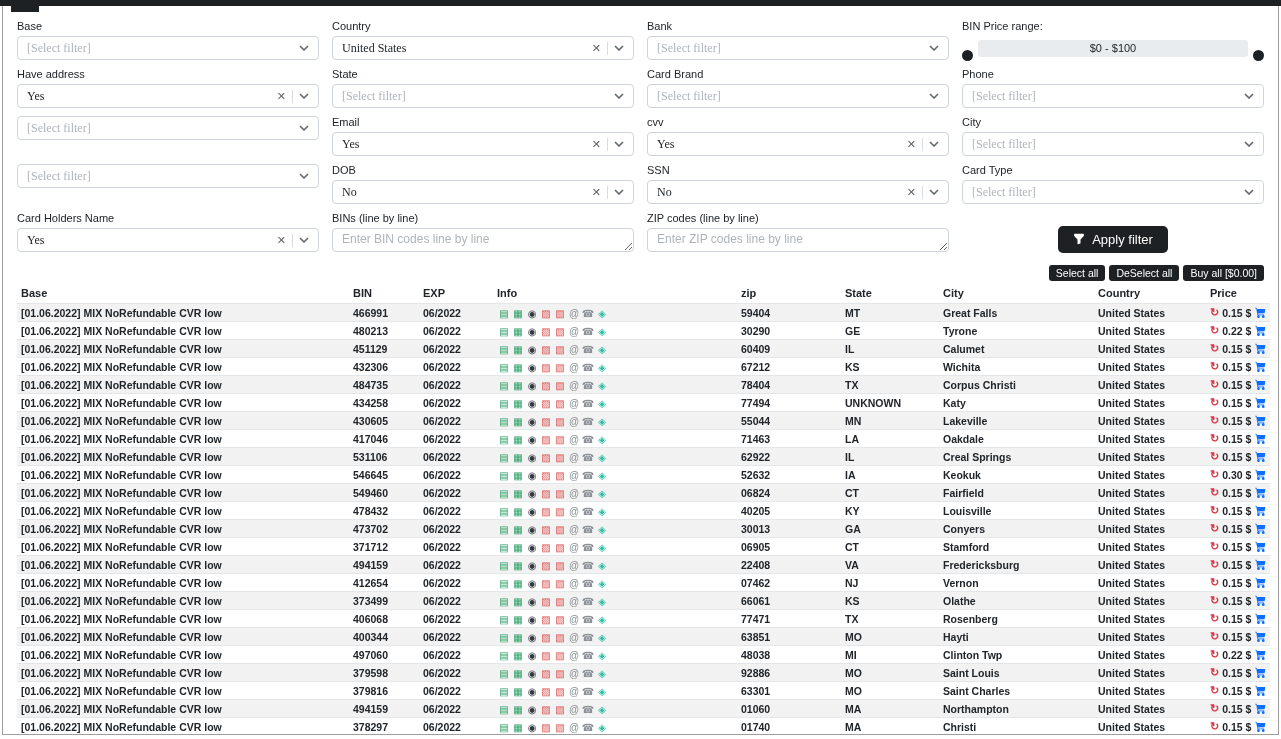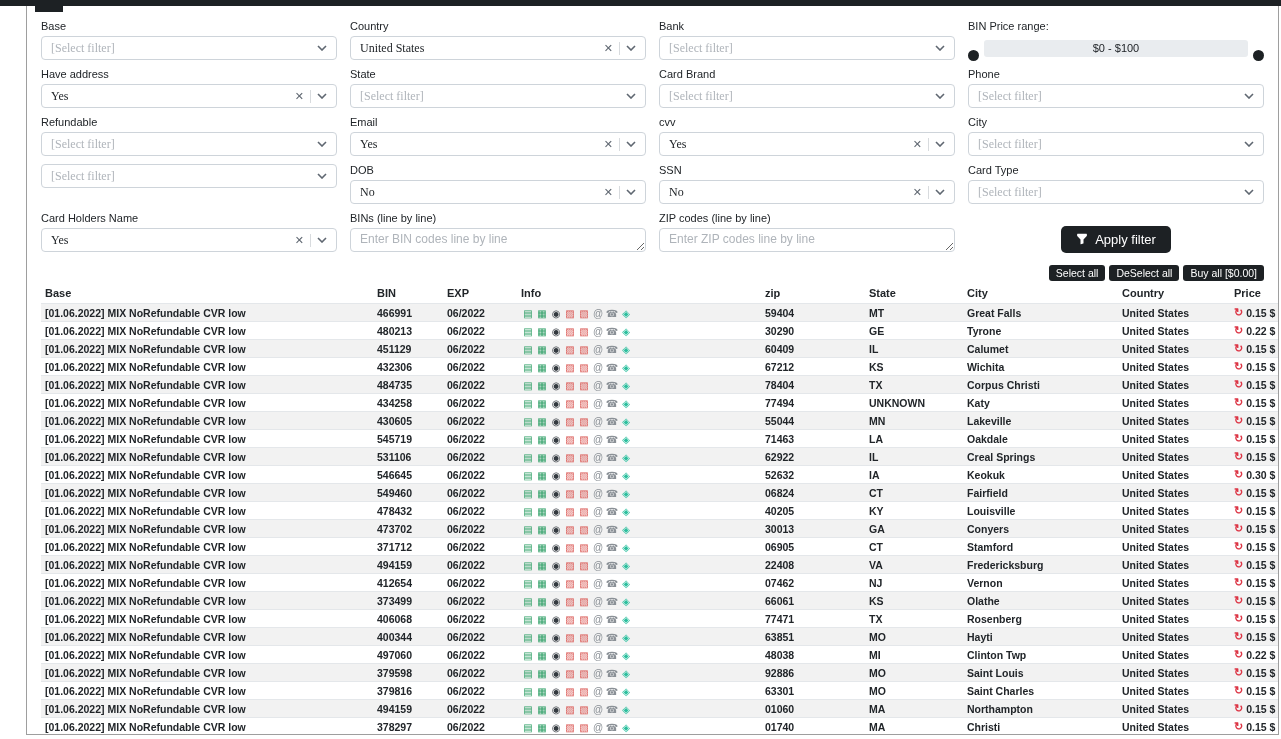--- a/index.html
+++ b/index.html
@@ -7,21 +7,21 @@
   body {
     font-family: "Liberation Sans", sans-serif;
     background: #fff;
     position: relative;
     overflow: hidden;
     color: #212529;
   }
   .topstrip { position: absolute; top: 0; left: 0; right: 0; height: 6px; background: #1d2124; z-index: 5; }
   .frame {
     position: absolute; left: 2px; right: 2px; top: 6px; bottom: 4px;
-    border: 1px solid #9e9e9e; border-top: none; background: #fff; overflow: hidden; margin-left: 24px;
+    border: 1px solid #9e9e9e; border-top: none; background: #fff; overflow: hidden;
   }
   .nav-tab { width: 28px; height: 6px; background: #1d2124; margin-left: 8px; }
 
   
   .filter-grid {
     display: grid;
     grid-template-columns: repeat(4, 1fr);
     column-gap: 13px;
     row-gap: 8px;
     padding: 8px 14px 0 14px;
@@ -203,21 +203,20 @@
       <span class="value muted">[Select filter]</span>
 
       <span class="chev">
         <svg width="10" height="6" viewBox="0 0 10 6">
               <path d="M1 1l4 4 4-4" fill="none" stroke="#5f6771" stroke-width="1.6"></path>
             </svg>
       </span>
     </div>
   </div>
       <div class="field">
-    <label class="flabel">Refundable</label>
     <div class="select-box">
       <span class="value muted">[Select filter]</span>
 
       <span class="chev">
         <svg width="10" height="6" viewBox="0 0 10 6">
               <path d="M1 1l4 4 4-4" fill="none" stroke="#5f6771" stroke-width="1.6"></path>
             </svg>
       </span>
     </div>
   </div>
@@ -515,21 +514,21 @@
         <span class="cart">
           <svg width="11" height="11" viewBox="0 0 16 16" fill="#0d6efd">
                   <path d="M0 1.5A.5.5 0 0 1 .5 1H2a.5.5 0 0 1 .485.379L2.89 3H14.5a.5.5 0 0 1 .49.598l-1 5a.5.5 0 0 1-.465.401l-9.397.472L4.415 11H13a.5.5 0 0 1 0 1H4a.5.5 0 0 1-.491-.408L2.01 3.607 1.61 2H.5a.5.5 0 0 1-.5-.5zM5 12a2 2 0 1 0 0 4 2 2 0 0 0 0-4zm7 0a2 2 0 1 0 0 4 2 2 0 0 0 0-4z"></path>
                 </svg>
         </span>
       </div>
     </td>
   </tr>
         <tr>
     <td>[01.06.2022] MIX NoRefundable CVR low</td>
-    <td>545719</td>
+    <td>417046</td>
     <td>06/2022</td>
     <td><span class="info-ic" style="color: rgb(42, 157, 99);">▤</span><span class="info-ic" style="color: rgb(42, 157, 99);">▦</span><span class="info-ic" style="color: rgb(52, 58, 64);">◉</span><span class="info-ic" style="color: rgb(217, 83, 79);">▨</span><span class="info-ic" style="color: rgb(217, 83, 79);">▧</span><span class="info-ic" style="color: rgb(138, 144, 150);">@</span><span class="info-ic" style="color: rgb(138, 144, 150);">☎</span><span class="info-ic" style="color: rgb(43, 191, 158);">◈</span></td>
     <td>71463</td>
     <td>LA</td>
     <td>Oakdale</td>
     <td>United States</td>
     <td>
       <div class="price-wrap">
         <span class="refresh">↻</span>
         <span>0.15 $</span>

